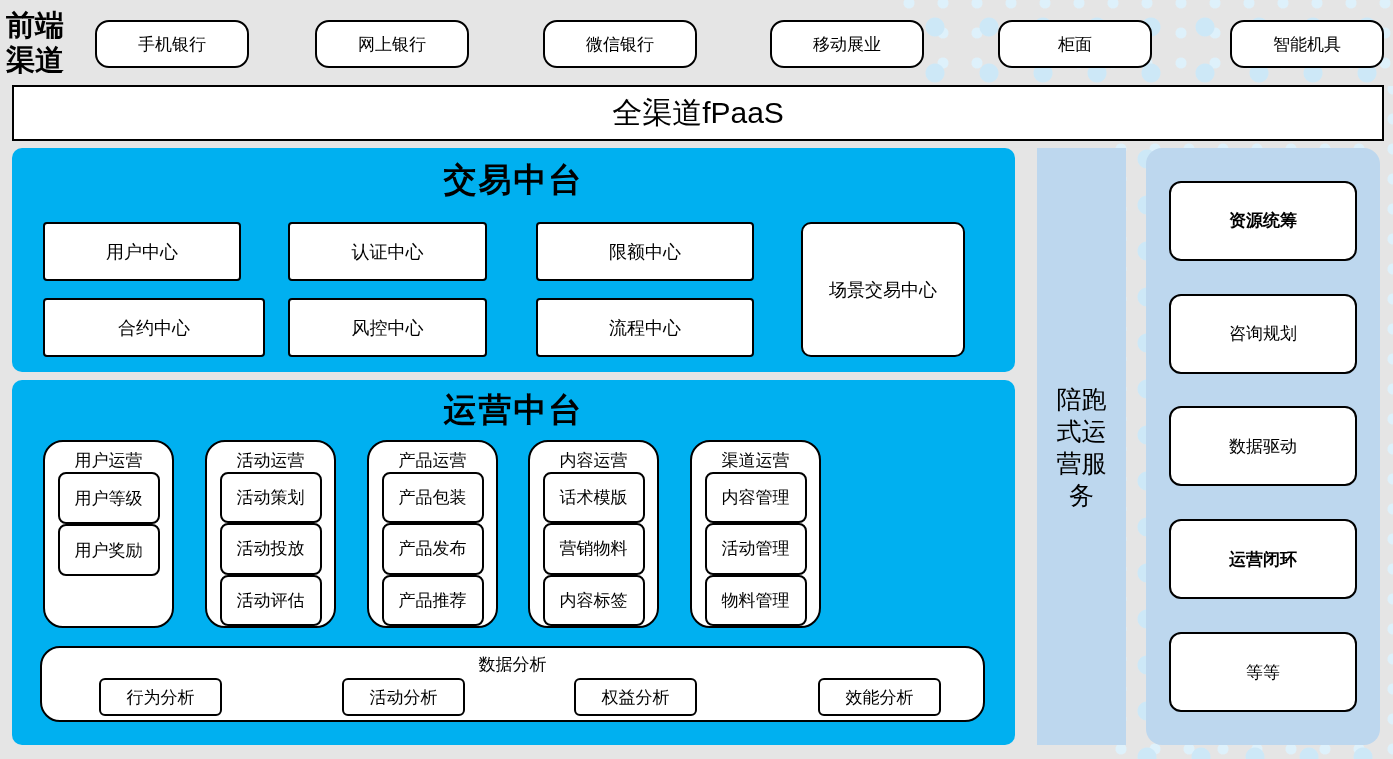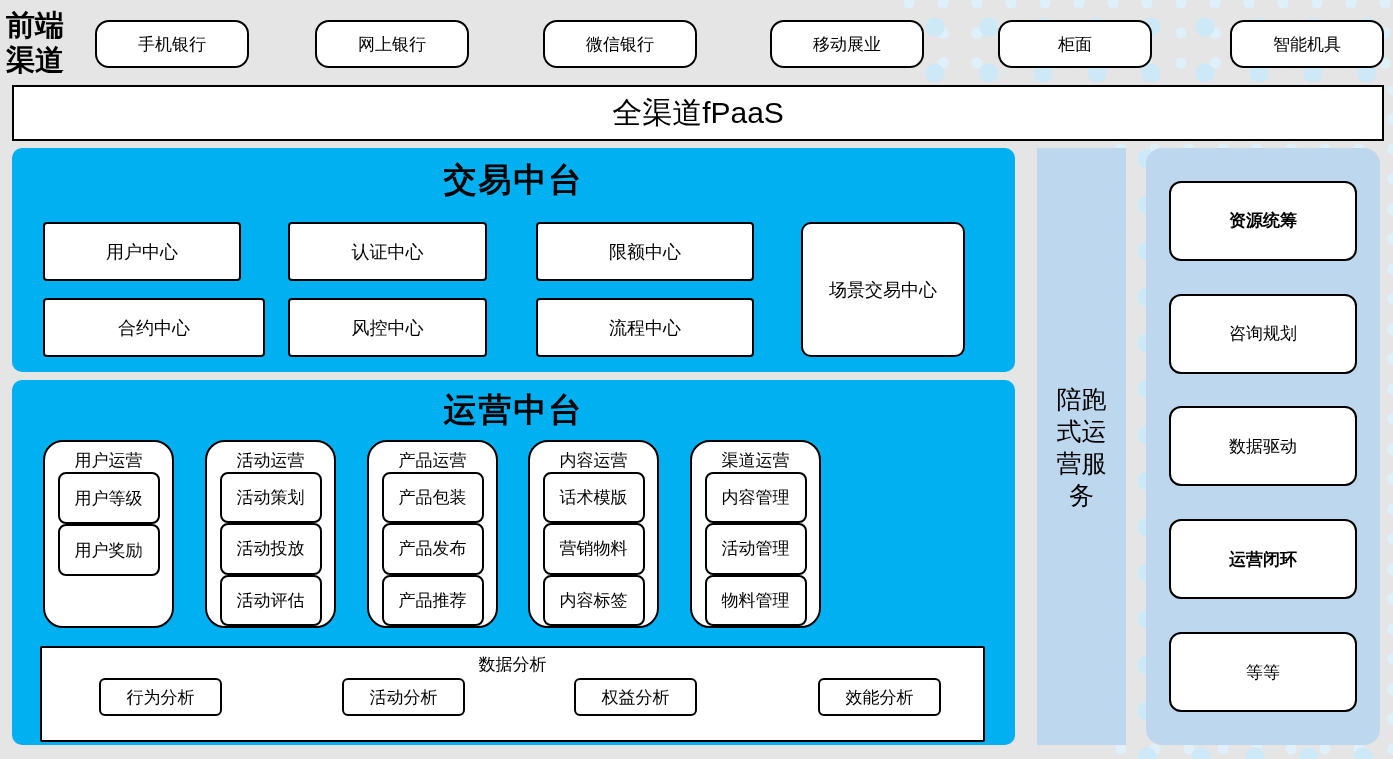--- a/index.html
+++ b/index.html
@@ -66,22 +66,22 @@
   }
   .op-col-title { margin-top:7px; font-size:17px; }
   .op-item {
     width:102px; height:52px; 
     background:#fff; border:2px solid #000; border-radius:8px;
     display:flex; align-items:center; justify-content:center; font-size:17px;
   }
 
   
   .da {
-    position:absolute; left:28px; top:266px; width:945px; height:96px;
-    background:#fff; border:2px solid #000; border-radius:2px;
+    position:absolute; left:28px; top:266px; width:945px; height:76px;
+    background:#fff; border:2px solid #000; border-radius:20px;
   }
   .da-title { position:absolute; top:5px; left:0; width:100%; text-align:center; font-size:17px; }
   .da-box {
     position:absolute; top:30px; width:123px; height:38px;
     background:#fff; border:2px solid #000; border-radius:6px;
     display:flex; align-items:center; justify-content:center; font-size:17px;
   }
 
   
   .vbar {

